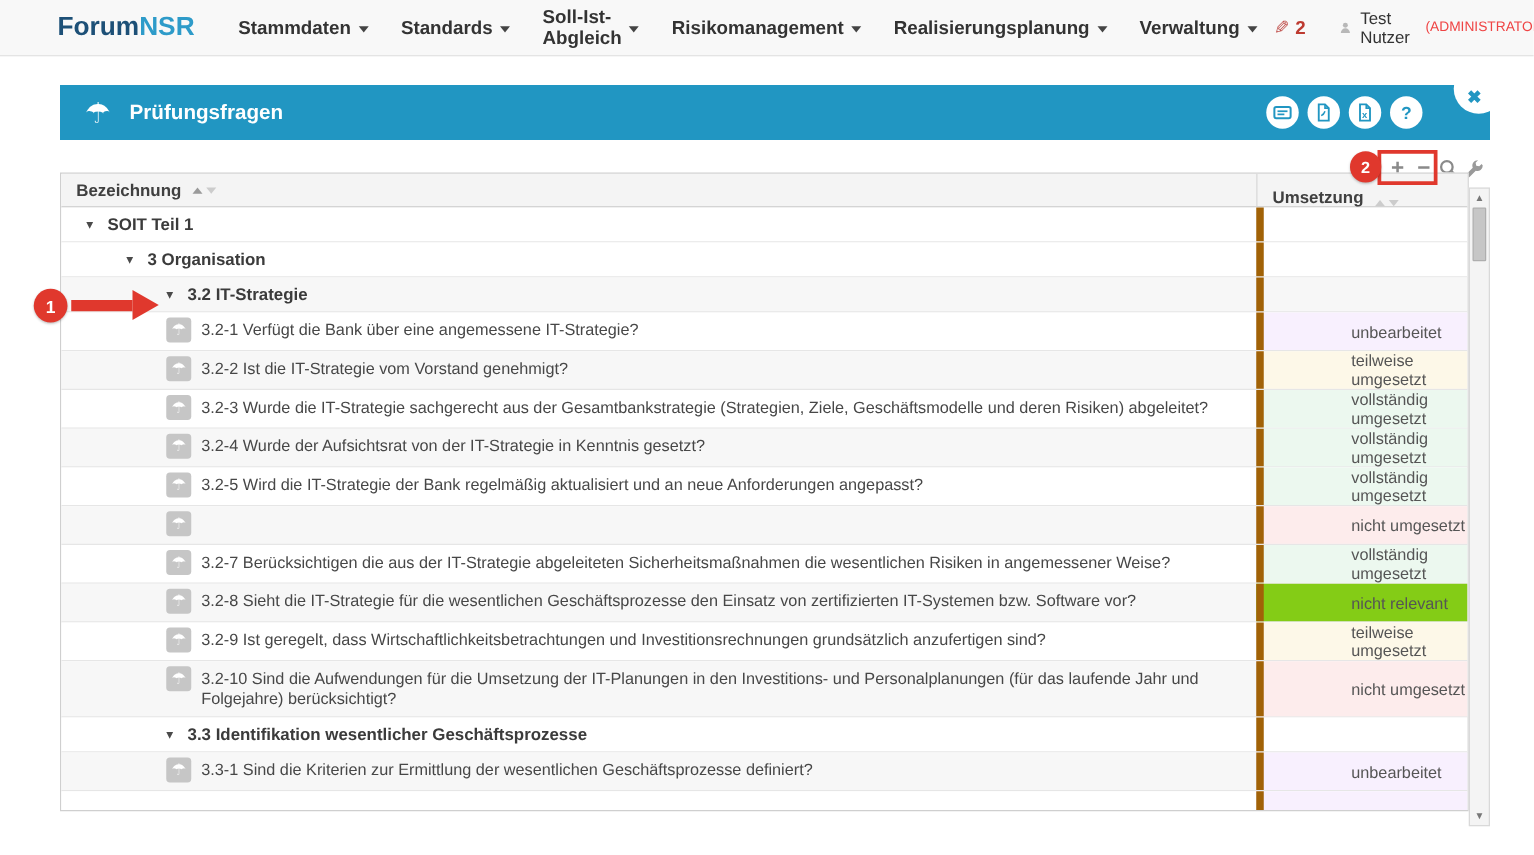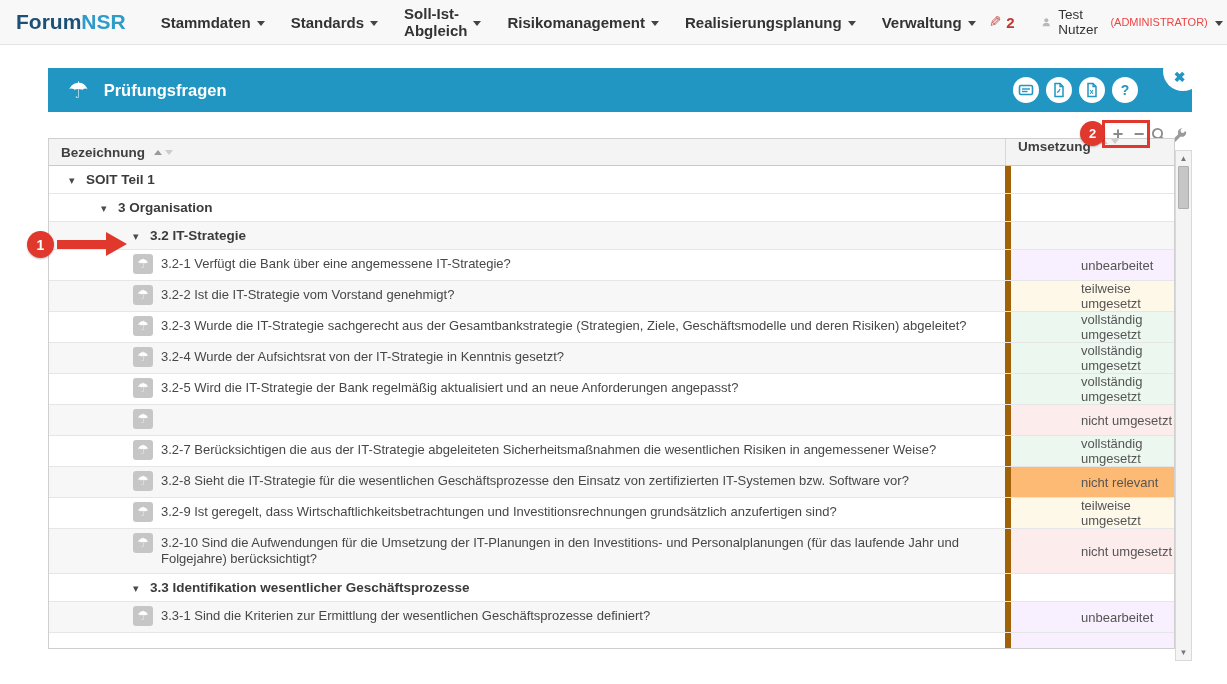--- a/index.html
+++ b/index.html
@@ -3,21 +3,21 @@
 <meta charset="utf-8">
 <style>
   :root{ --accent:#2196c2; --ann:#e0382d; }
   *{margin:0;padding:0;box-sizing:border-box;}
   body{background:#fff;font-family:"Liberation Sans", sans-serif;}
   #frame{position:relative;width:1227px;height:684px;background:#fff;overflow:hidden;}
 
   
   #navbar{position:absolute;left:0;top:0;width:1227px;height:45px;background:#f8f8f8;
           border-bottom:1px solid #e4e4e4;display:flex;align-items:center;padding:0 16px;}
-  #brand{font-size:21px;font-weight:bold;margin-right:22px;cursor:default;}
+  #brand{font-size:21px;font-weight:bold;margin-right:22px;cursor:default;margin-left:30px;}
   #brand .b1{color:#1d5077;} #brand .b2{color:#2e9bc9;}
   .nav-item{display:flex;align-items:center;gap:6px;margin:0 13px;font-size:15px;color:#333;cursor:pointer;font-weight:bold;}
   .caret{width:0;height:0;border-left:4px solid transparent;border-right:4px solid transparent;
          border-top:5px solid #444;margin-top:2px;}
   #nav-right{margin-left:auto;display:flex;align-items:center;gap:26px;}
   #pencil-group{display:flex;align-items:center;gap:5px;font-size:15px;color:#b94a44;cursor:pointer;}
   #pencil-group .glyph{display:inline-block;transform:scaleX(-1);font-size:15px;color:#c25450;}
   #pencil-group .cnt{font-weight:bold;color:#bd3a30;}
   #user-group{display:flex;align-items:center;gap:7px;cursor:pointer;}
   #user-group .uname{font-size:13.5px;color:#333;}
@@ -45,21 +45,21 @@
                display:flex;align-items:center;justify-content:center;}
   #tool-search{left:1150px;top:126px;}
   #tool-settings{left:1170px;top:126px;}
 
   
   #grid{position:absolute;left:48px;top:138px;width:1127px;height:511px;border:1px solid #cfcfcf;
         overflow:hidden;background:#fff;}
   #grid-head{display:flex;height:27px;background:#f4f4f4;border-bottom:1px solid #c9c9c9;
              font-size:13.5px;font-weight:bold;color:#404040;}
   .hc1{width:956px;display:flex;align-items:center;gap:9px;padding-left:12px;cursor:pointer;}
-  .hc2{flex:1;display:flex;align-items:flex-start;gap:9px;padding-left:12px;border-left:1px solid #d8d8d8;cursor:pointer;}
+  .hc2{flex:1;display:flex;align-items:flex-end;gap:9px;padding-left:12px;border-left:1px solid #d8d8d8;cursor:pointer;}
   .sorts{display:flex;gap:3px;align-items:center;}
   .s-up{width:0;height:0;border-left:4px solid transparent;border-right:4px solid transparent;border-bottom:5px solid #9a9a9a;}
   .s-dn{width:0;height:0;border-left:4px solid transparent;border-right:4px solid transparent;border-top:5px solid #cccccc;}
   .s-up.lite{border-bottom-color:#cccccc;}
 
   .trow{display:flex;border-bottom:1px solid #e6e6e6;background:#fff;cursor:pointer;}
   .trow.alt{background:#f7f7f7;}
   .cell-bez{width:956px;display:flex;align-items:flex-start;padding-top:6px;padding-bottom:6px;
             font-size:13px;line-height:16px;color:#474747;}
   .trow.grp .cell-bez{align-items:center;padding-top:5px;padding-bottom:5px;min-height:27px;}
@@ -303,21 +303,21 @@
           <div class="cell-ums" style="background: rgb(236, 248, 239);">
             <span class="sbar" style="background: rgb(0, 221, 0);"></span>
             <span class="slab">vollständig umgesetzt</span>
           </div>
         </div>
         <div class="trow qst alt">
           <div class="cell-bez" style="padding-left: 84px;">
             <span class="umb">☂</span>
             <span class="qlab">3.2-8 Sieht die IT-Strategie für die wesentlichen Geschäftsprozesse den Einsatz von zertifizierten IT-Systemen bzw. Software vor?</span>
           </div>
-          <div class="cell-ums" style="background: #fdba74;">
+          <div class="cell-ums" style="background: #84cc16;">
             <span class="sbar" style="background: rgb(205, 205, 205);"></span>
             <span class="slab">nicht relevant</span>
           </div>
         </div>
         <div class="trow qst">
           <div class="cell-bez" style="padding-left: 84px;">
             <span class="umb">☂</span>
             <span class="qlab">3.2-9 Ist geregelt, dass Wirtschaftlichkeitsbetrachtungen und Investitionsrechnungen grundsätzlich anzufertigen sind?</span>
           </div>
           <div class="cell-ums" style="background: rgb(253, 248, 232);">

